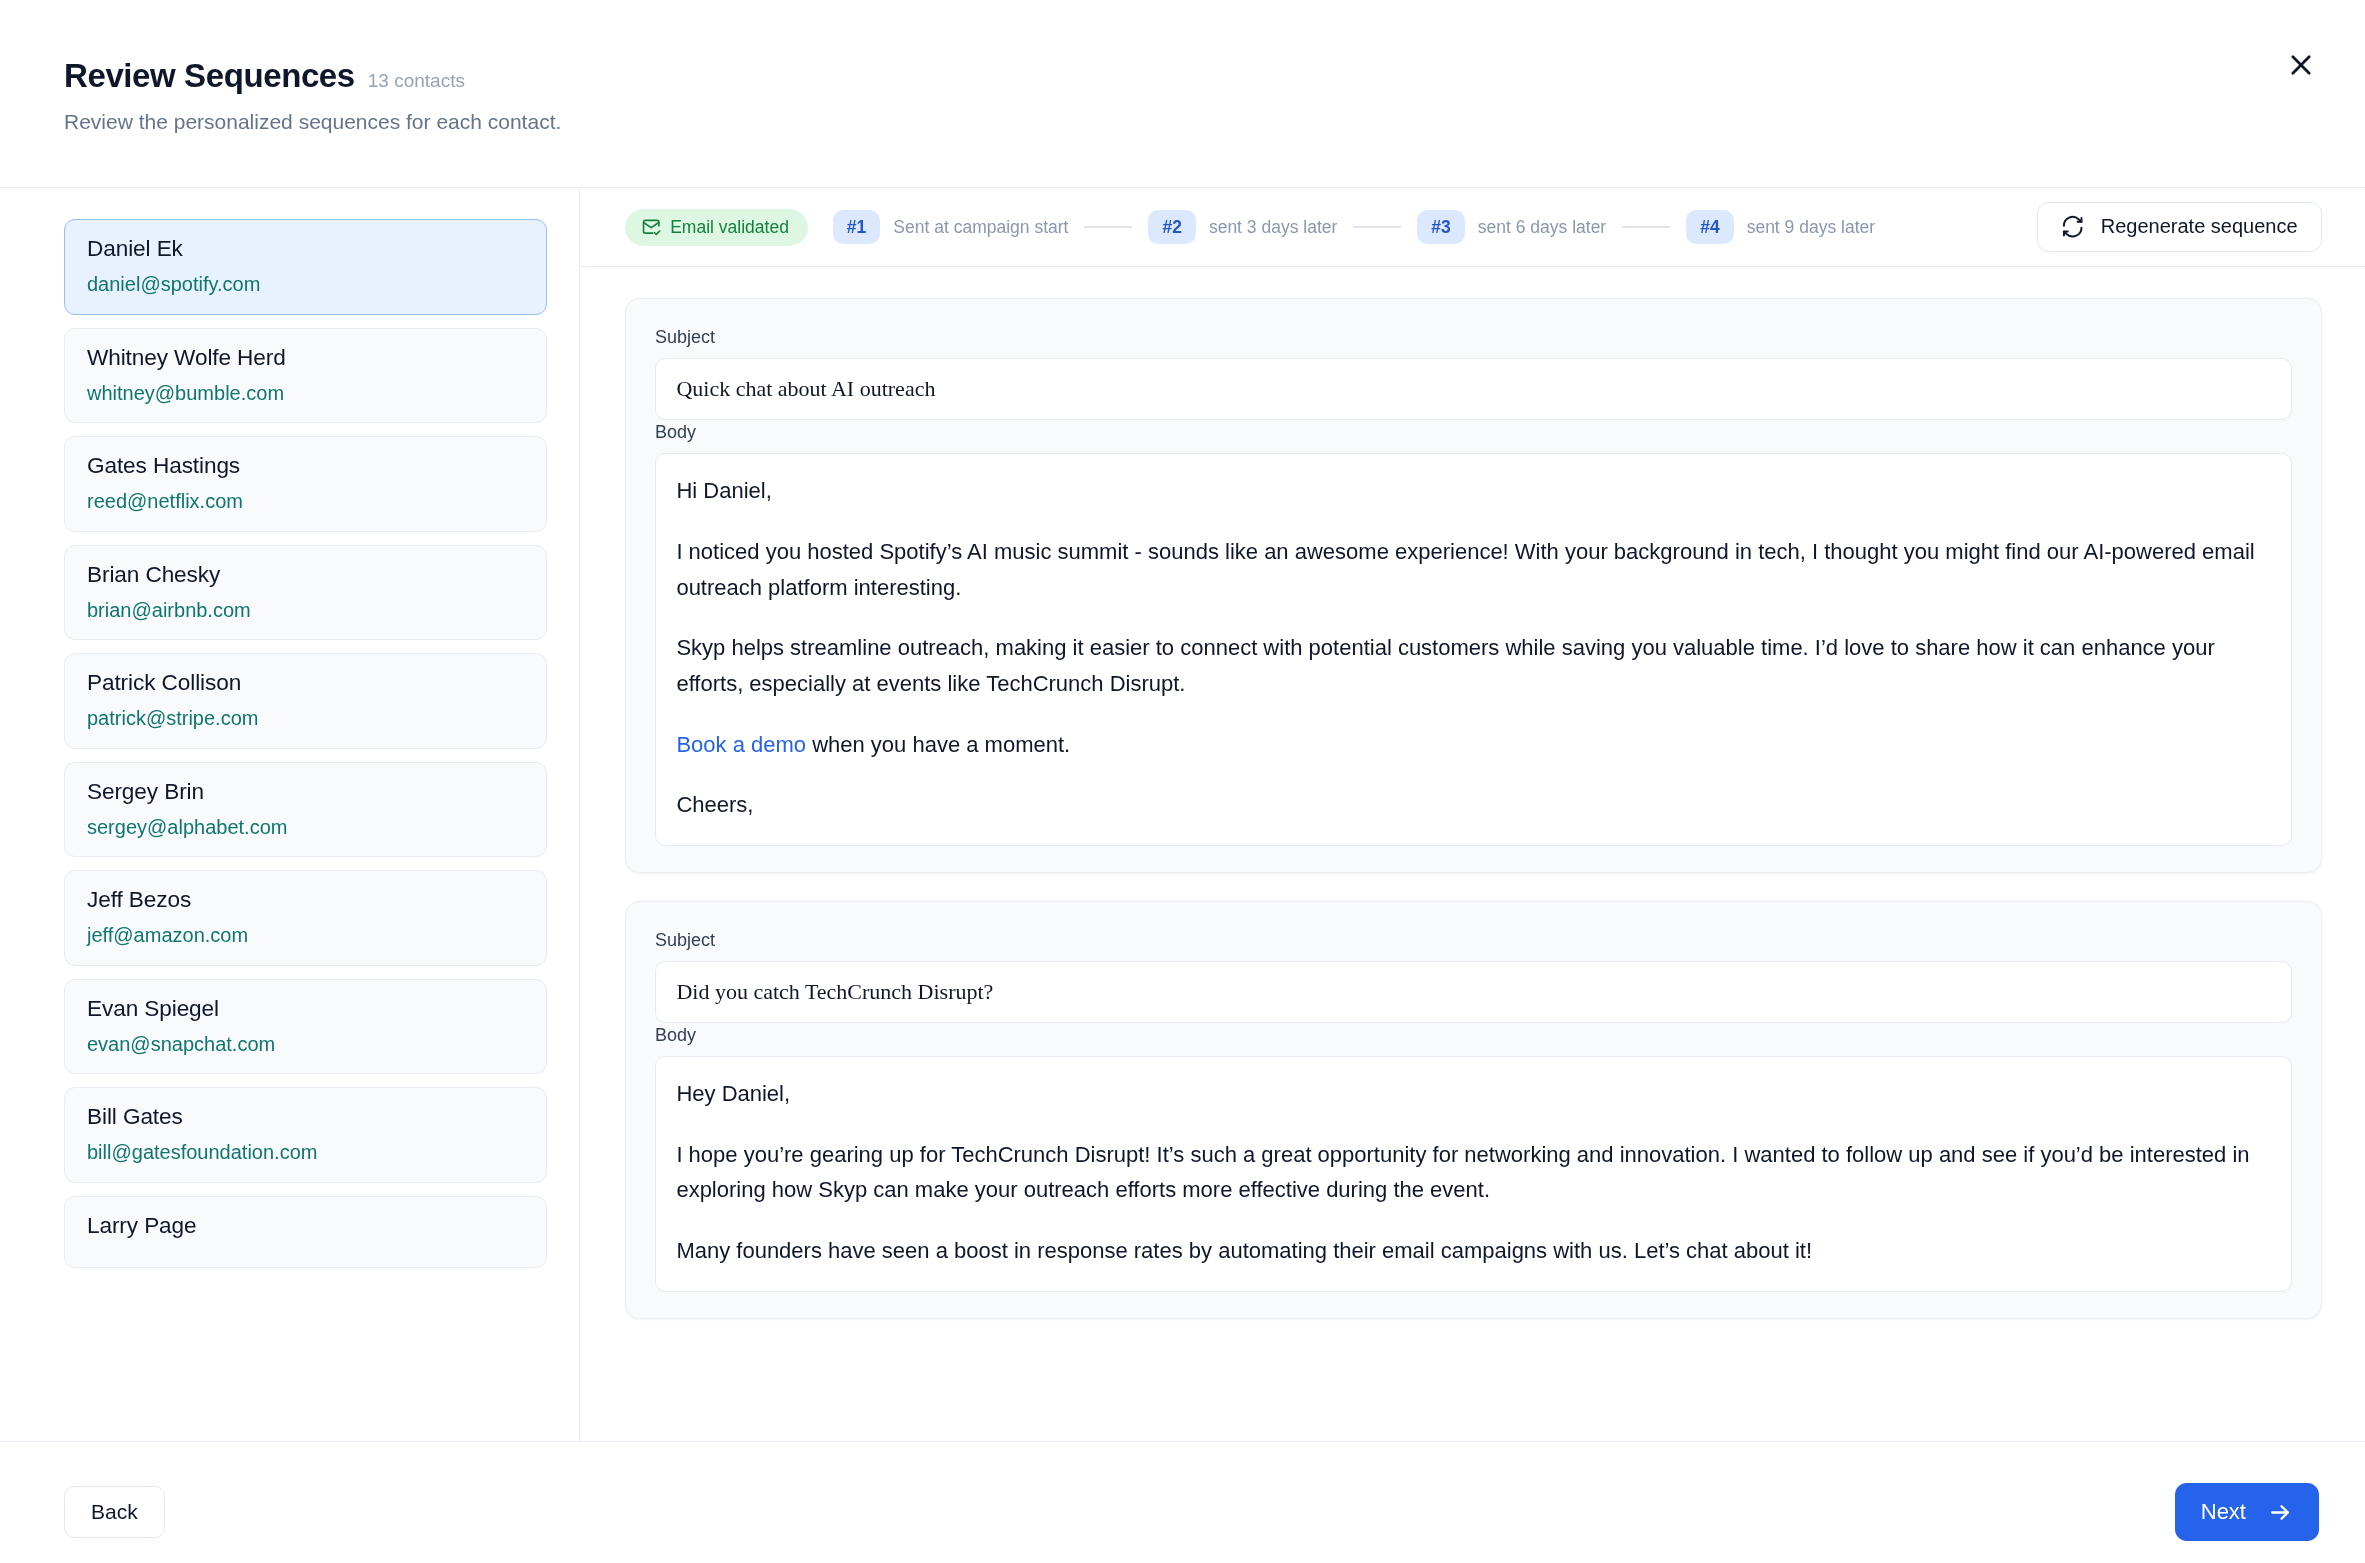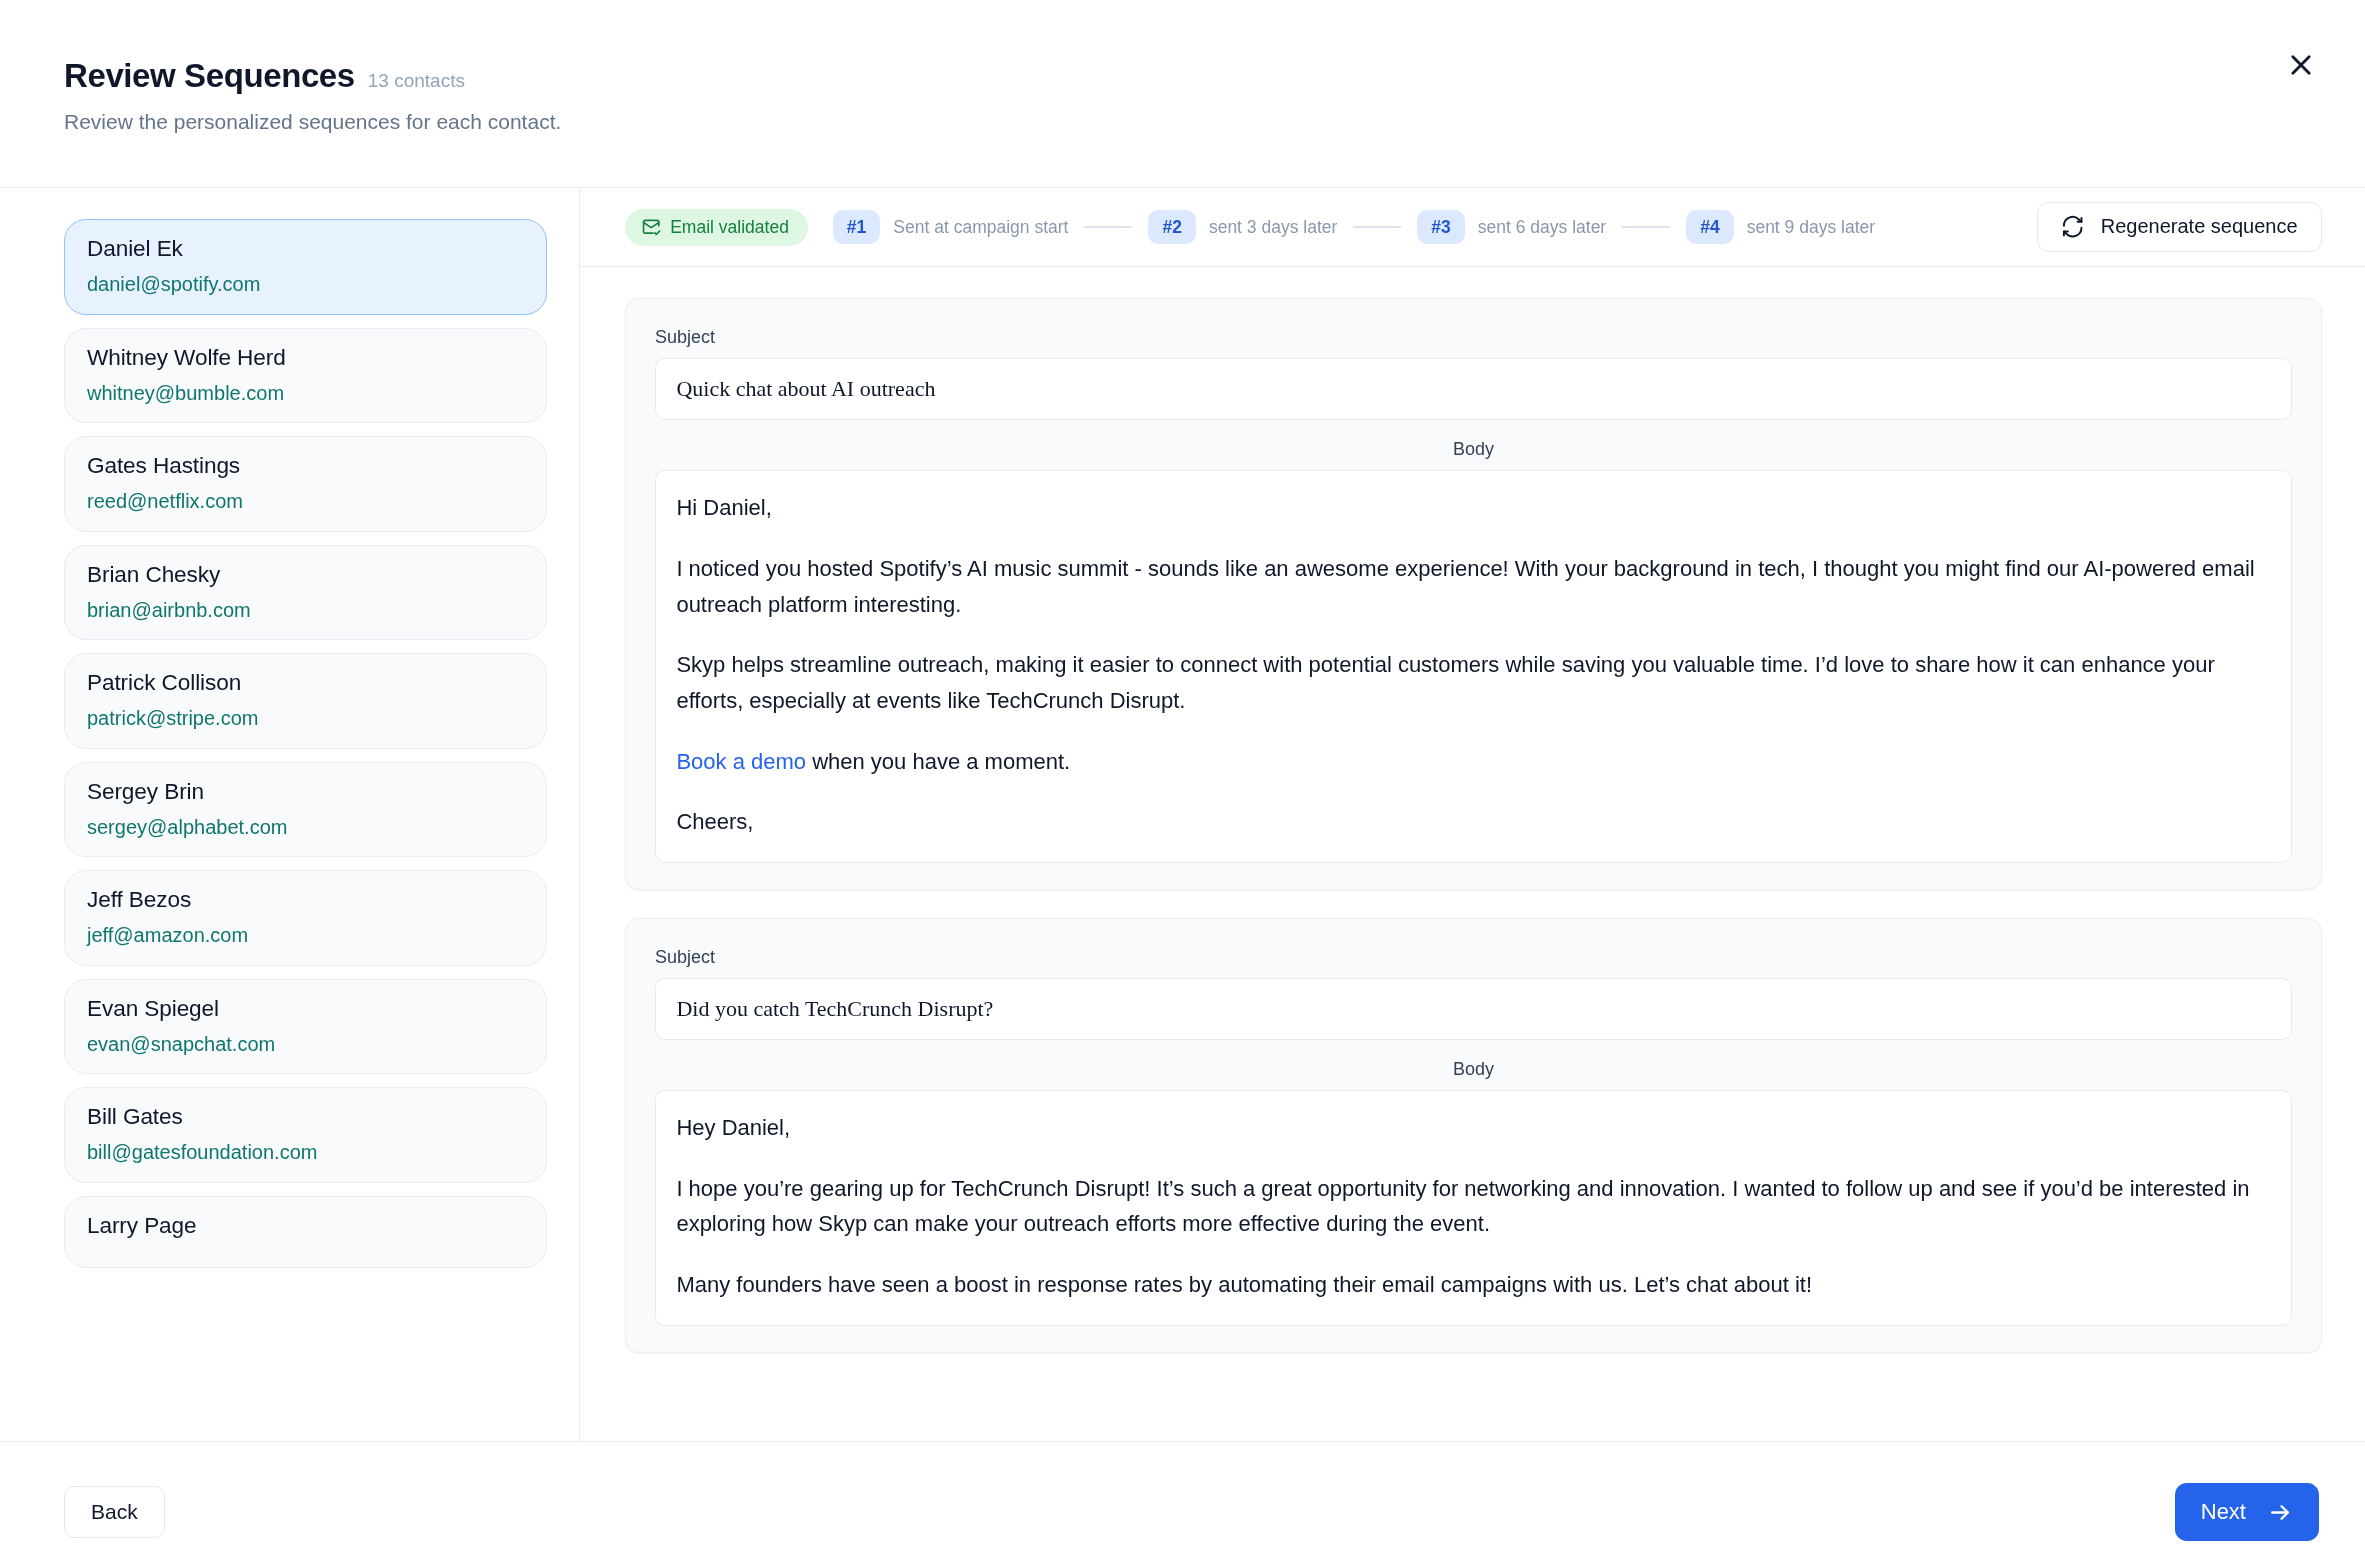--- a/index.html
+++ b/index.html
@@ -48,21 +48,21 @@
     width: 580px; flex: 0 0 580px;
     border-right: 1.5px solid #e8ecf2;
     padding: 31px 32px 0 64px;
     overflow: hidden;
     position: relative;
   }
   .contact-list { display: flex; flex-direction: column; gap: 13px; }
   .contact-card {
     border: 1.5px solid #e8ecf2;
     background: #f8fafc;
-    border-radius: 22px;
+    border-radius: 11px;
     padding: 16px 22px 17.5px 22px;
     cursor: pointer;
   }
   .contact-card.selected {
     background: #e8f2fe;
     border-color: #93c0f5;
   }
   .contact-name { font-size: 22.6px; color: #0f172a; letter-spacing: -0.1px; }
   .contact-email { margin-top: 11px; font-size: 20px; color: #0f766e; }
 
@@ -127,21 +127,21 @@
   .subject-input {
     width: 100%;
     background: #ffffff;
     border: 1.5px solid #e6eaf0;
     border-radius: 10.2px;
     padding: 17px 20.4px;
     font-size: 22px; color: #0f172a;
     font-family: Liberation Serif, serif;
     display: block;
   }
-  .body-label { margin-top: 19px; text-align: center; }
+  .body-label { margin-top: 2px; }
   .body-box {
     width: 100%;
     background: #ffffff;
     border: 1.5px solid #e6eaf0;
     border-radius: 10.2px;
     padding: 19px 20.4px 22px 20.4px;
     font-size: 22px; line-height: 1.62;
     color: #0f172a;
     overflow: hidden;
   }

